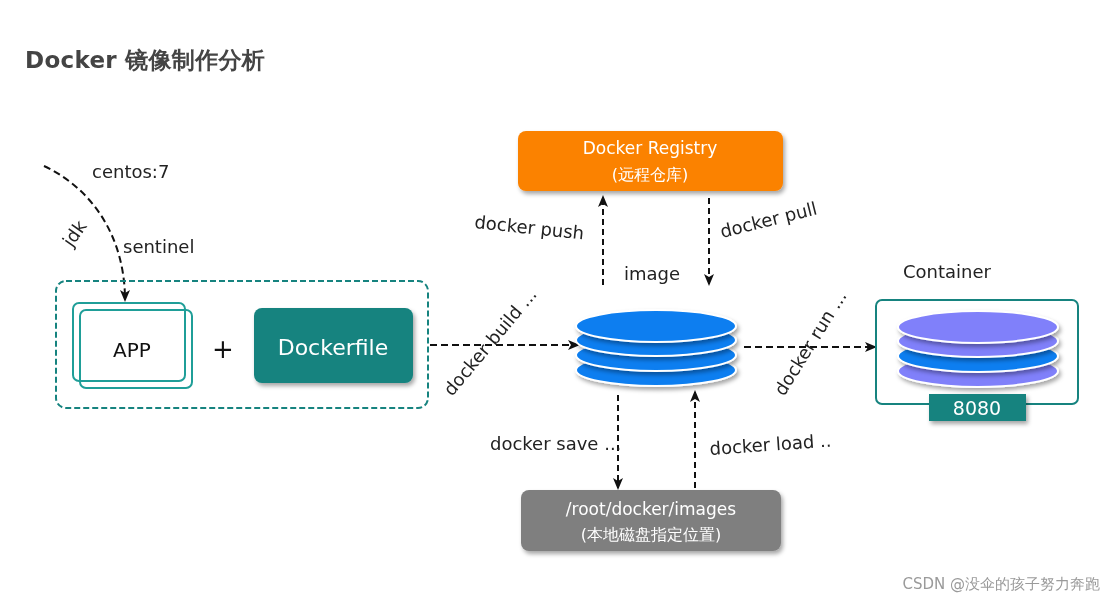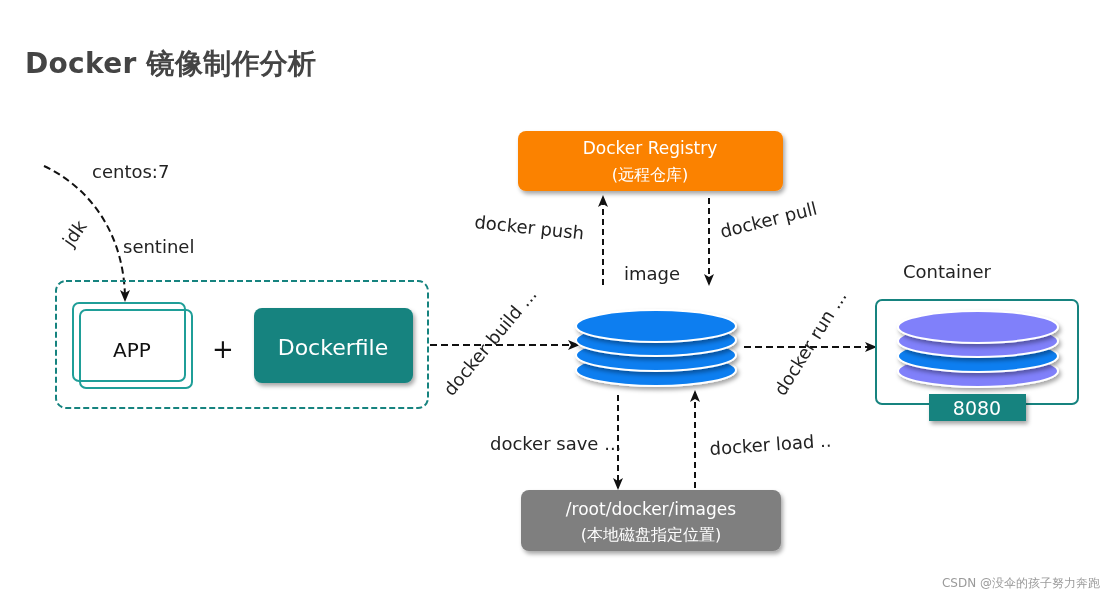--- a/index.html
+++ b/index.html
@@ -1,22 +1,22 @@
 <!DOCTYPE html>
 <html><head>
 <meta charset="utf-8">
 <style>
   html, body { margin:0; padding:0; }
   body { width:1114px; height:604px; background:#ffffff; position:relative; overflow:hidden;
          font-family:"DejaVu Sans", "Liberation Sans", sans-serif; color:#222; }
-  #page-title { position:absolute; left:25px; top:45px; font-size:28px; font-weight:bold; color:#444; letter-spacing:0.3px; }
+  #page-title { position:absolute; left:25px; top:45px; font-size:23px; font-weight:bold; color:#444; letter-spacing:0.3px; }
   svg#diagram { position:absolute; left:0; top:0; }
   .lbl { font-family:"DejaVu Sans", "Liberation Sans", sans-serif; font-size:18px; fill:#222; }
   .boxtxt { font-family:"DejaVu Sans", "Liberation Sans", sans-serif; fill:#fff; }
-  #watermark { position:absolute; right:14px; top:575px; font-size:12px; color:#9a9a9a; }
+  #watermark { position:absolute; right:14px; top:575px; font-size:15px; color:#9a9a9a; }
 </style>
 </head>
 <body>
 
 <div id="page-title">Docker 镜像制作分析</div>
 
 <svg id="diagram" width="1114" height="604" viewBox="0 0 1114 604">
   <defs>
     <marker id="arr" markerWidth="12" markerHeight="10" refX="10" refY="5" orient="auto" markerUnits="userSpaceOnUse">
       <path d="M0,0 L12,5 L0,10 L3,5 Z" fill="#111"></path>

